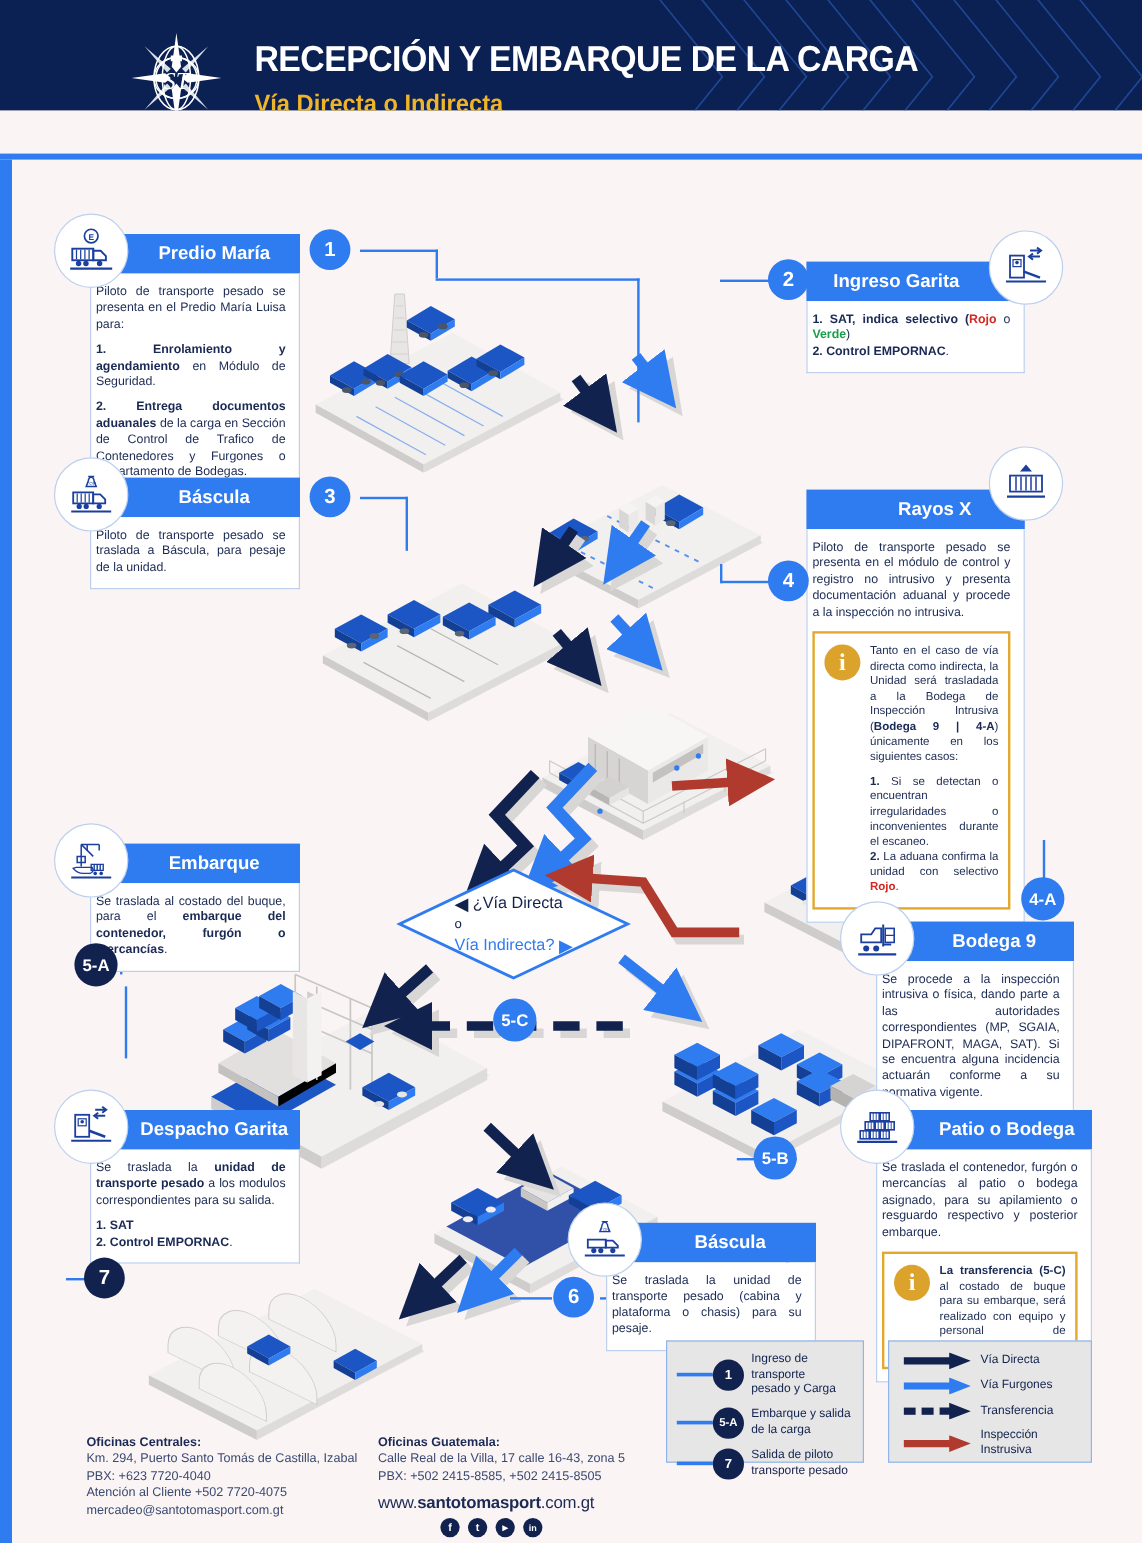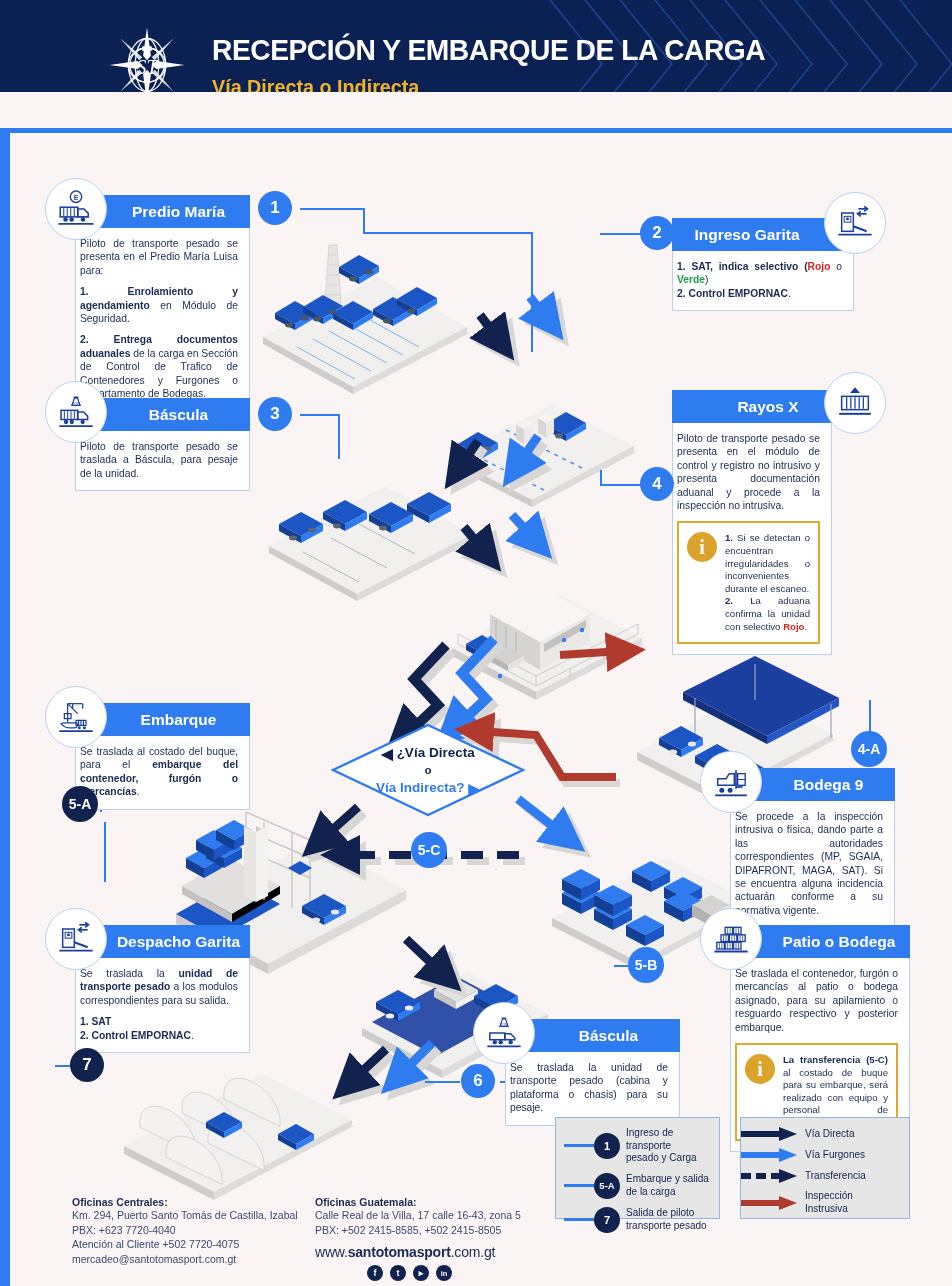--- a/index.html
+++ b/index.html
@@ -90,22 +90,22 @@
   .line.h { height:2px; }
   .line.v { width:2px; }
 
   
   .diamond {
     position:absolute; width:196px; height:96px;
     display:flex; align-items:center; justify-content:center;
     z-index:5;
   }
   .diamond .dtxt {
-    position:relative; z-index:2; text-align:center; line-height:17px;
-    font-size:13.5px; font-weight:bold;
+    position:relative; z-index:2; text-align:left; line-height:17px;
+    font-size:13.5px; font-weight:normal;
   }
   .dtxt .l1 { color:#12224e; }
   .dtxt .l2 { color:#2f7bf0; }
   .dtxt .lo { color:#12224e; font-size:11px; }
 
   
   .legend {
     position:absolute; background:#e6e6e6; border:1px solid #8fb4e8;
   }
   .lg-row { display:flex; align-items:center; }
@@ -768,27 +768,28 @@
         </g>
       <path d="M26 24 h7 l5 5 v4 h-12 z" fill="none" stroke="#1b3f9e" stroke-width="1.8"></path>
       <circle cx="12" cy="36" r="2.6" fill="#1b3f9e"></circle>
         <circle cx="19" cy="36" r="2.6" fill="#1b3f9e"></circle>
         <circle cx="32" cy="36" r="2.6" fill="#1b3f9e"></circle>
       <path d="M4 41 h40" stroke="#1b3f9e" stroke-width="2"></path>
     </svg>
   </div>
   <div class="step blue s1" style="left:258px;top:397px;">3</div>
 
-  <div class="card" style="left:672px;top:390px;width:160px;">
+  <div class="card" style="left:672px;top:408px;width:182px;">
     <div class="card-head">Rayos X</div>
     <div class="card-body">
       <div>Piloto de transporte pesado se presenta en el módulo de control y registro no intrusivo y presenta documentación aduanal y procede a la inspección no intrusiva.</div>
       <div class="note">
         <div class="note-ico">i</div>
         <div class="note-txt">
+          <div class="p"><span>Tanto en el caso de vía directa como indirecta, la Unidad será trasladada a la Bodega de Inspección Intrusiva (</span><b>Bodega 9 | 4-A</b><span>) únicamente en los siguientes casos:</span></div>
           <div><b>1.</b><span> Si se detectan o encuentran irregularidades o inconvenientes durante el escaneo.</span></div>
           <div><b>2.</b><span> La aduana confirma la unidad con selectivo </span><span class="red">Rojo</span><span>.</span></div>
         </div>
       </div>
     </div>
   </div>
   <div class="ico-circle" style="left:824px;top:372px;">
     <svg viewBox="0 0 48 48" width="40" height="40">
       <path d="M24 5 l6 7 h-12 z" fill="#1b3f9e"></path>
       <g fill="#1b3f9e">
@@ -985,21 +986,21 @@
     <div class="lg-row">
       <div class="lg-stub"></div>
       <div class="lg-bubble">7</div>
       <div class="lg-text" style="margin-left:6px">
         <div>Salida de piloto</div>
         <div>transporte pesado</div>
       </div>
     </div>
   </div>
 
-  <div class="legend" style="left:740px;top:1117px;width:170px;height:102px;padding:9px 0;">
+  <div class="legend" style="left:740px;top:1117px;width:170px;height:102px;padding:9px 12px;">
     <div class="lg-row" style="margin-bottom:7px">
       <svg width="56" height="14" viewBox="0 0 56 14">
           <path d="M0 4 h38 v-4 l18 7 l-18 7 v-4 h-38 z" fill="#12224e"></path>
         </svg>
       <div class="lg-text" style="margin-left:8px">Vía Directa</div>
     </div>
     <div class="lg-row" style="margin-bottom:7px">
       <svg width="56" height="14" viewBox="0 0 56 14">
           <path d="M0 4 h38 v-4 l18 7 l-18 7 v-4 h-38 z" fill="#2f7bf0"></path>
         </svg>

